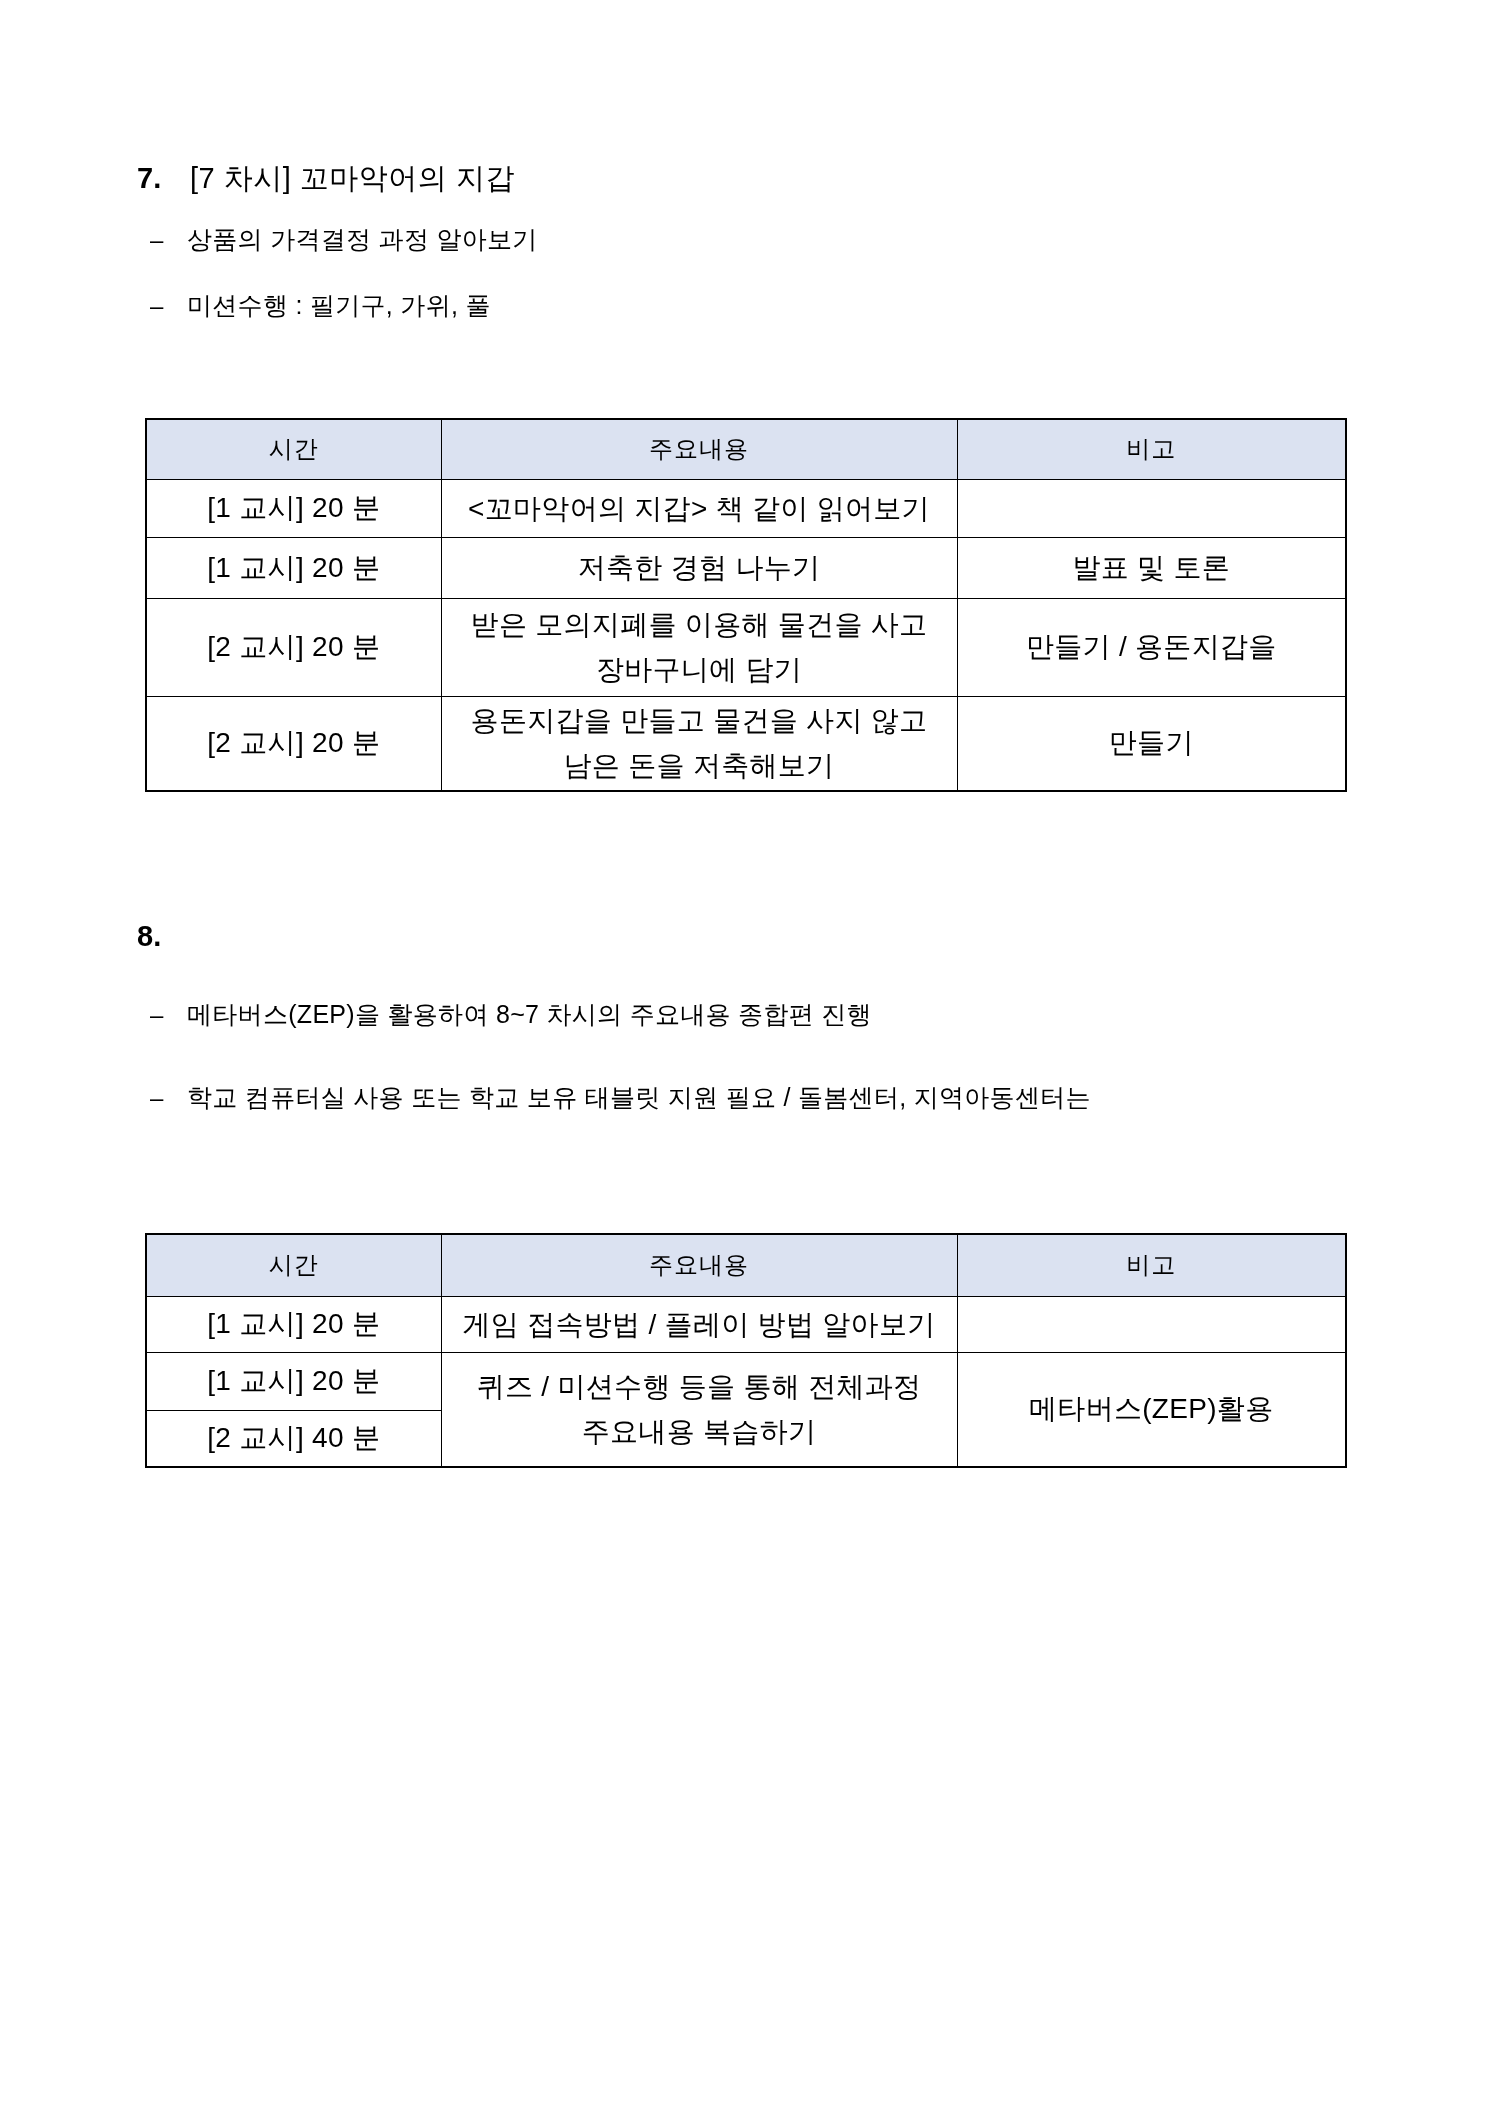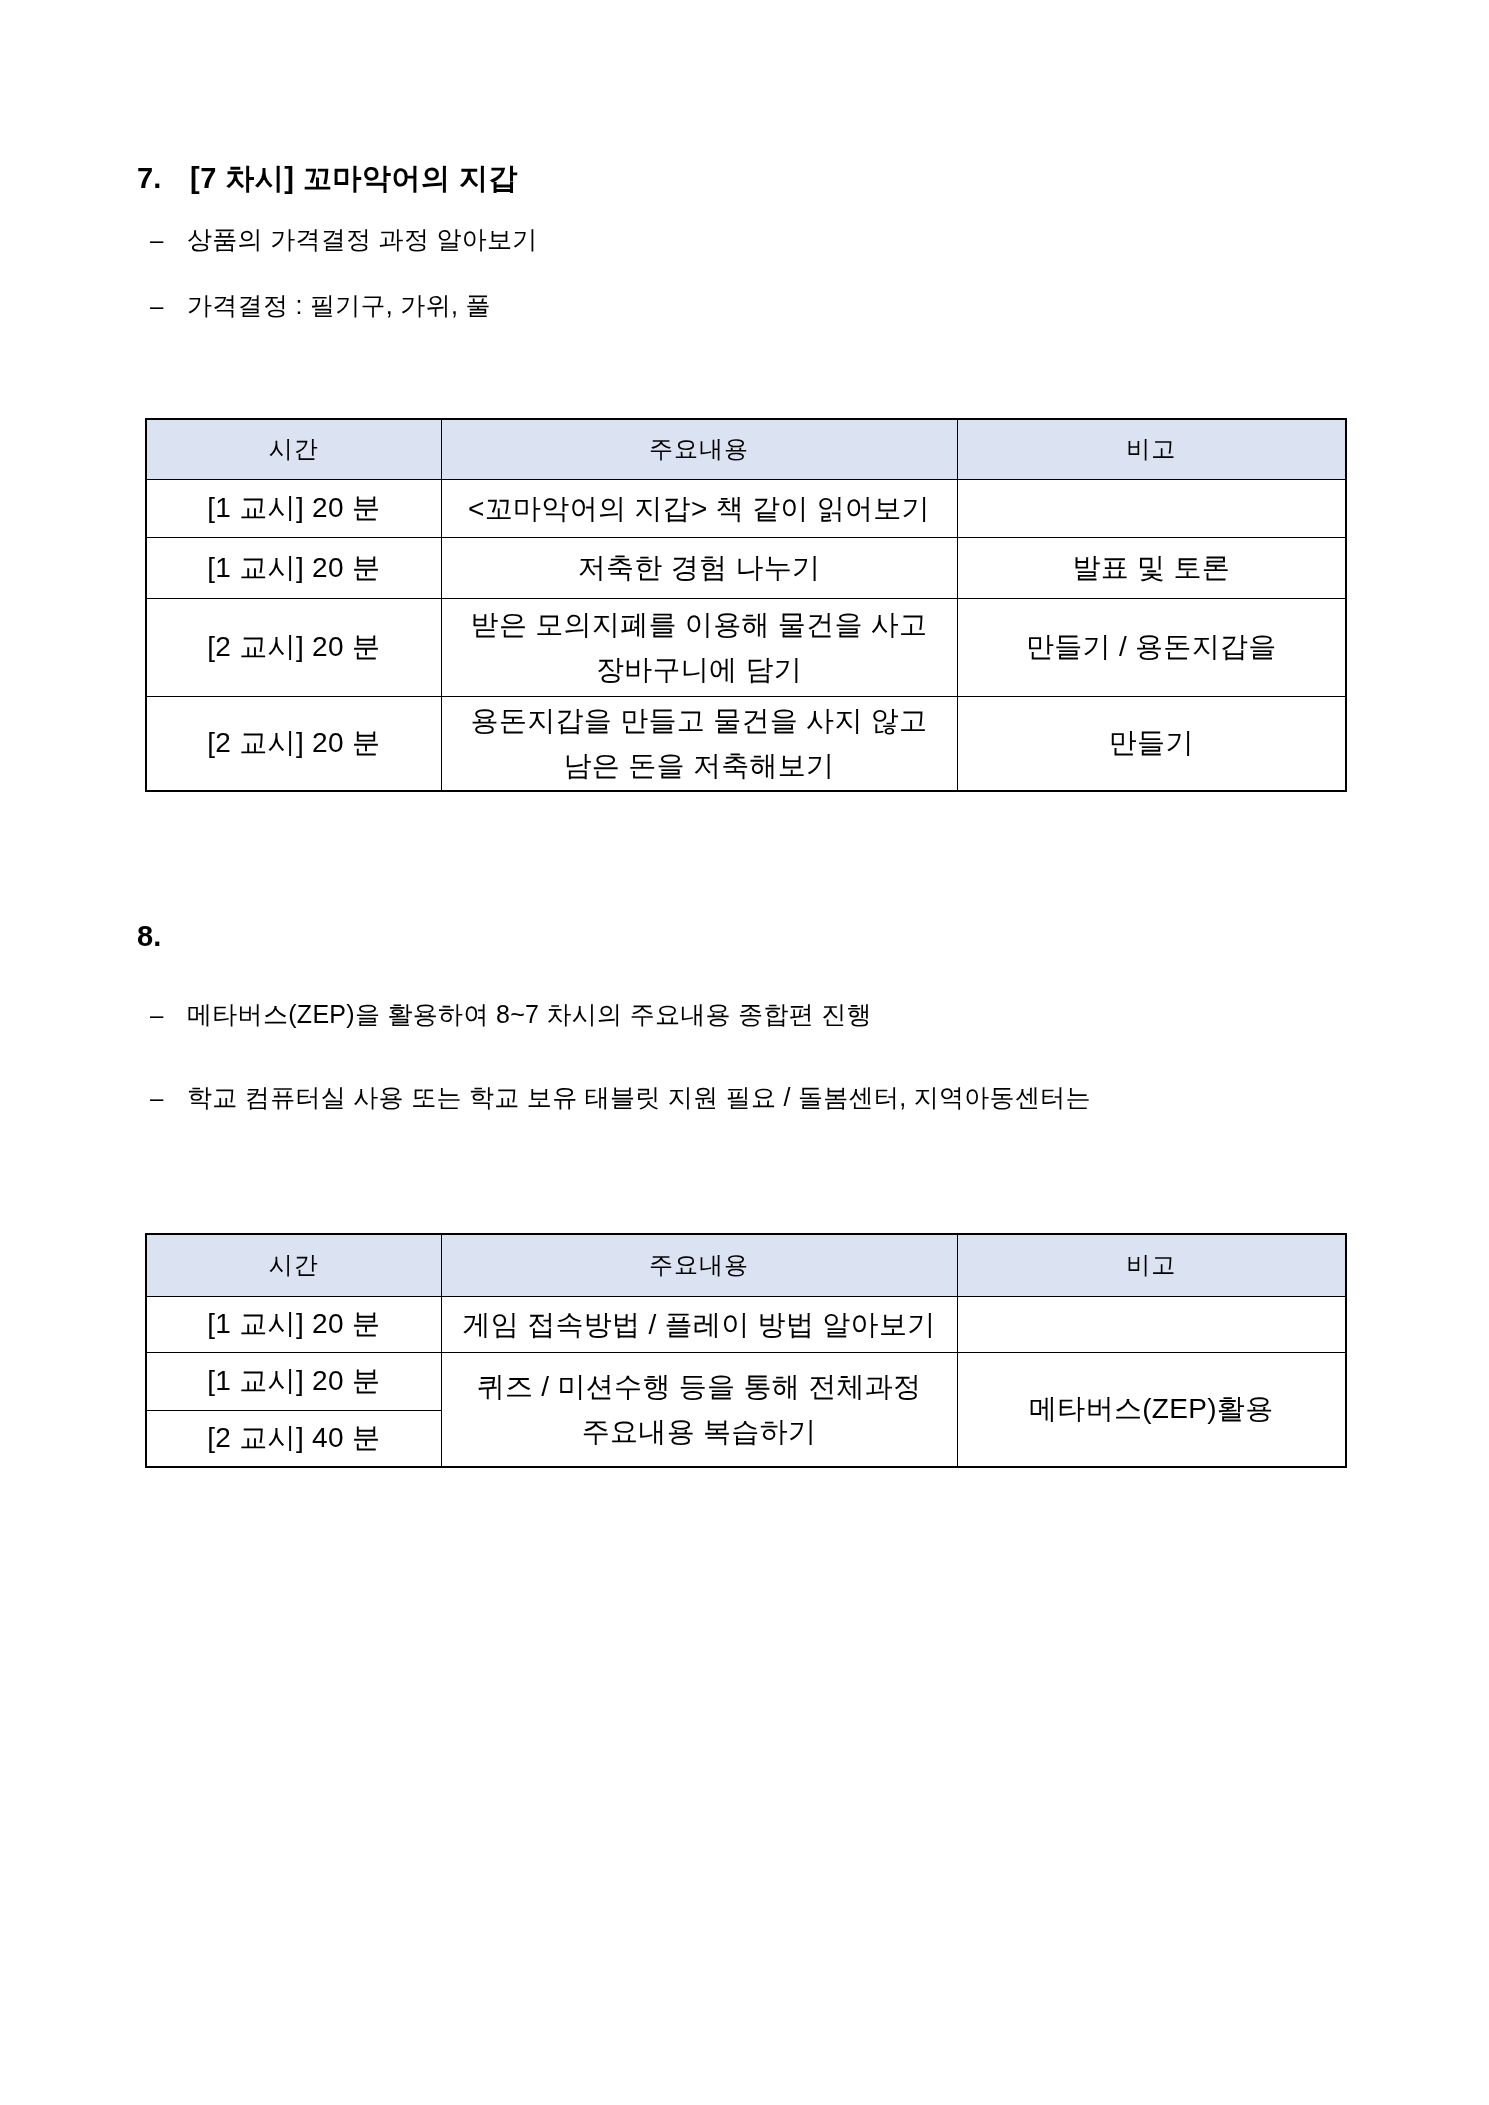--- a/index.html
+++ b/index.html
@@ -12,21 +12,21 @@
     margin:0 auto;
     overflow:hidden;
   }
   
   .sec-heading{
     position:absolute;left:137px;
     display:flex;align-items:baseline;
     font-size:29px;line-height:40px;
   }
   .sec-heading .num{font-weight:700;width:53px;flex:0 0 53px;}
-  .sec-heading .title{font-weight:700;letter-spacing:0.5px;}
+  .sec-heading .title{font-weight:400;letter-spacing:0.5px;}
   #h7{top:158px;}
   #h8{top:916px;}
   
   .bullet{
     position:absolute;left:150px;
     display:flex;align-items:baseline;
     font-size:25px;line-height:34px;letter-spacing:0.3px;
   }
   .bullet .dash{width:37px;flex:0 0 37px;font-size:24px;}
   #b7a{top:222px;}
@@ -84,21 +84,21 @@
     <span class="num">7.</span>
     <span class="title">[7 차시] 꼬마악어의 지갑</span>
   </div>
 
   <div id="b7a" class="bullet">
     <span class="dash">–</span>
     <span>상품의 가격결정 과정 알아보기</span>
   </div>
   <div id="b7b" class="bullet">
     <span class="dash">–</span>
-    <span>가격결정 : 필기구, 가위, 풀</span>
+    <span>미션수행 : 필기구, 가위, 풀</span>
   </div>
 
   <table id="table1" class="sched">
     <colgroup>
       <col style="width:295px">
         <col style="width:516px">
         <col style="width:389px">
     </colgroup>
     <tbody>
         <tr class="t1-header">

